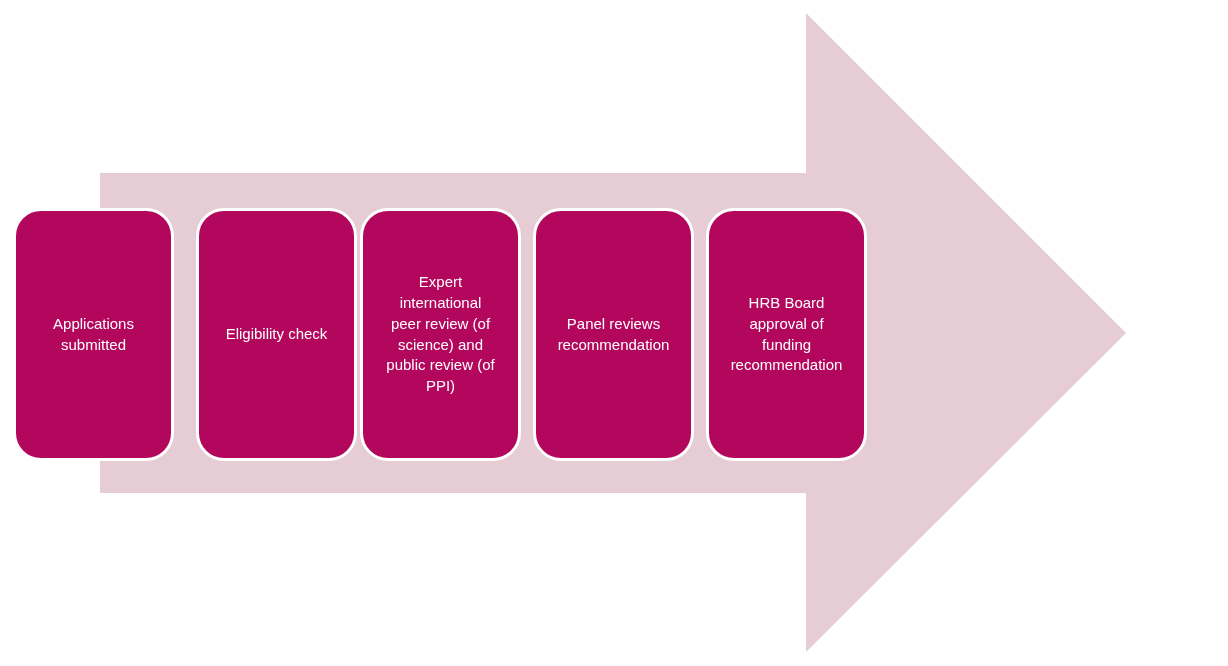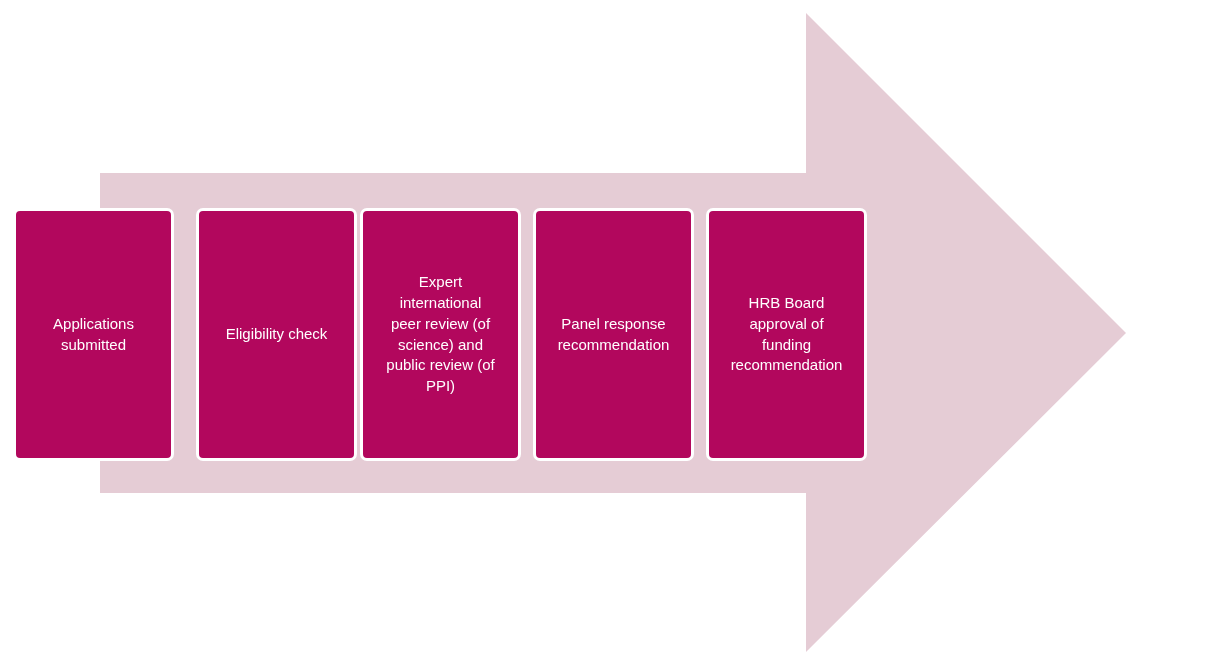--- a/index.html
+++ b/index.html
@@ -24,21 +24,21 @@
   }
   .step {
     position: absolute;
     top: 208px;
     width: 161px;
     height: 253px;
     box-sizing: border-box;
     background: var(--box-color, #B2075D);
     color: var(--box-text-color, #ffffff);
     border: 3px solid #ffffff;
-    border-radius: 7px;
+    border-radius: 28px;
     display: flex;
     align-items: center;
     justify-content: center;
     text-align: center;
     padding: 0 10px;
   }
   .step .label {
     font-size: 15px;
     line-height: 1.38;
     white-space: pre-line;
@@ -73,21 +73,21 @@
     <span class="label">Expert
 international
 peer review (of
 science) and
 public review (of
 PPI)</span>
   </div>
 
 
   <div class="step">
-    <span class="label">Panel response
+    <span class="label">Panel reviews
 recommendation</span>
   </div>
 
   <div class="step">
     <span class="label">HRB Board
 approval of
 funding
 recommendation</span>
   </div>
 

